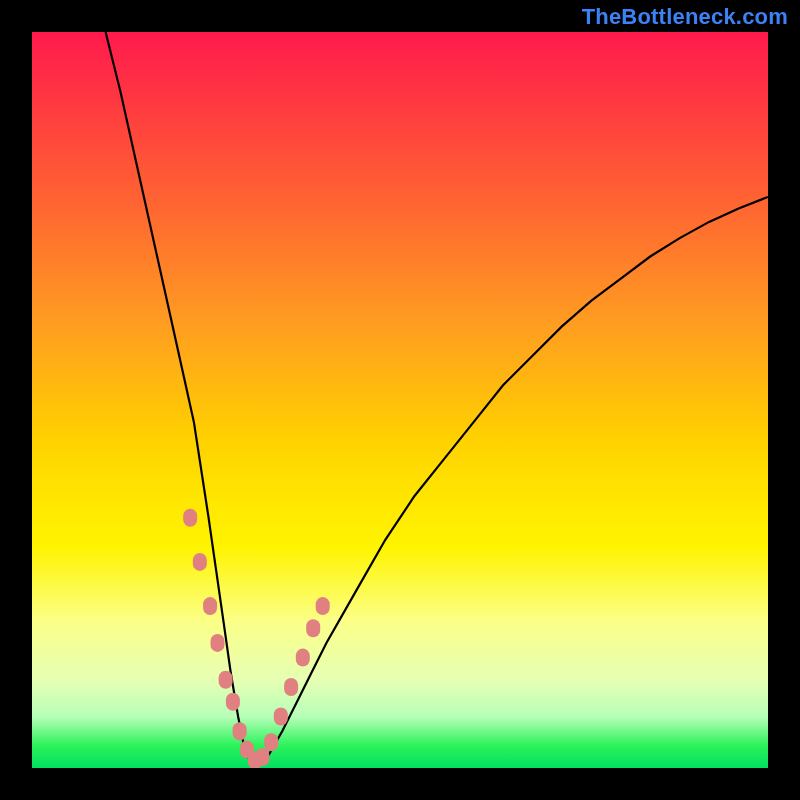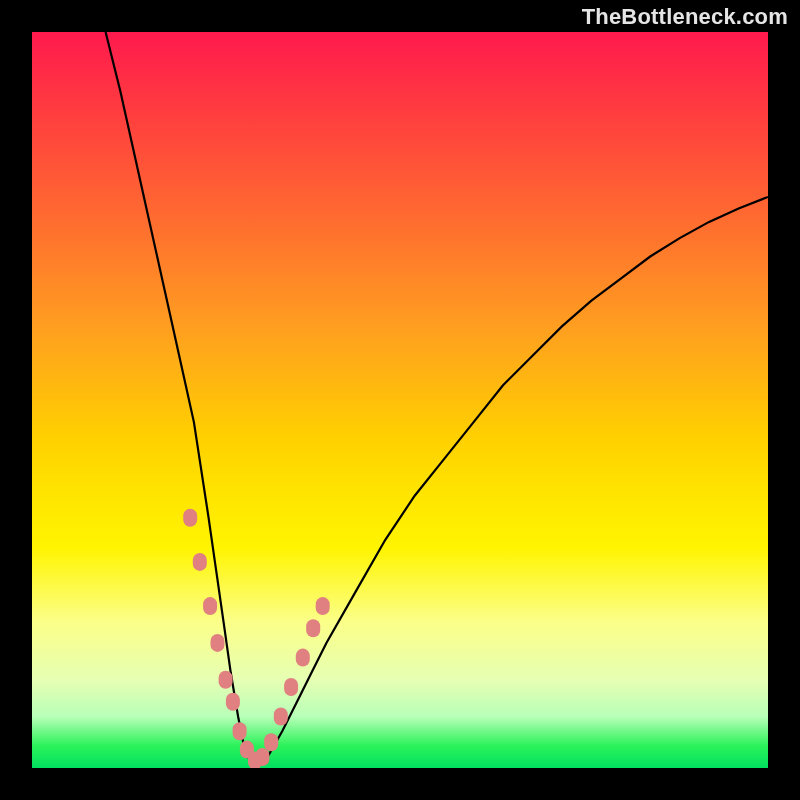--- a/index.html
+++ b/index.html
@@ -13,21 +13,21 @@
   .outer {
     position: relative;
     width: 800px;
     height: 800px;
     background: #000;
   }
   .watermark {
     position: absolute;
     top: 4px;
     right: 12px;
-    color: #e5e5e5;
+    color: #3b82f6;
     font-size: 22px;
     font-weight: 600;
     z-index: 20;
     letter-spacing: 0.2px;
   }
   .plot {
     position: absolute;
     left: 32px;
     top: 32px;
     width: 736px;

